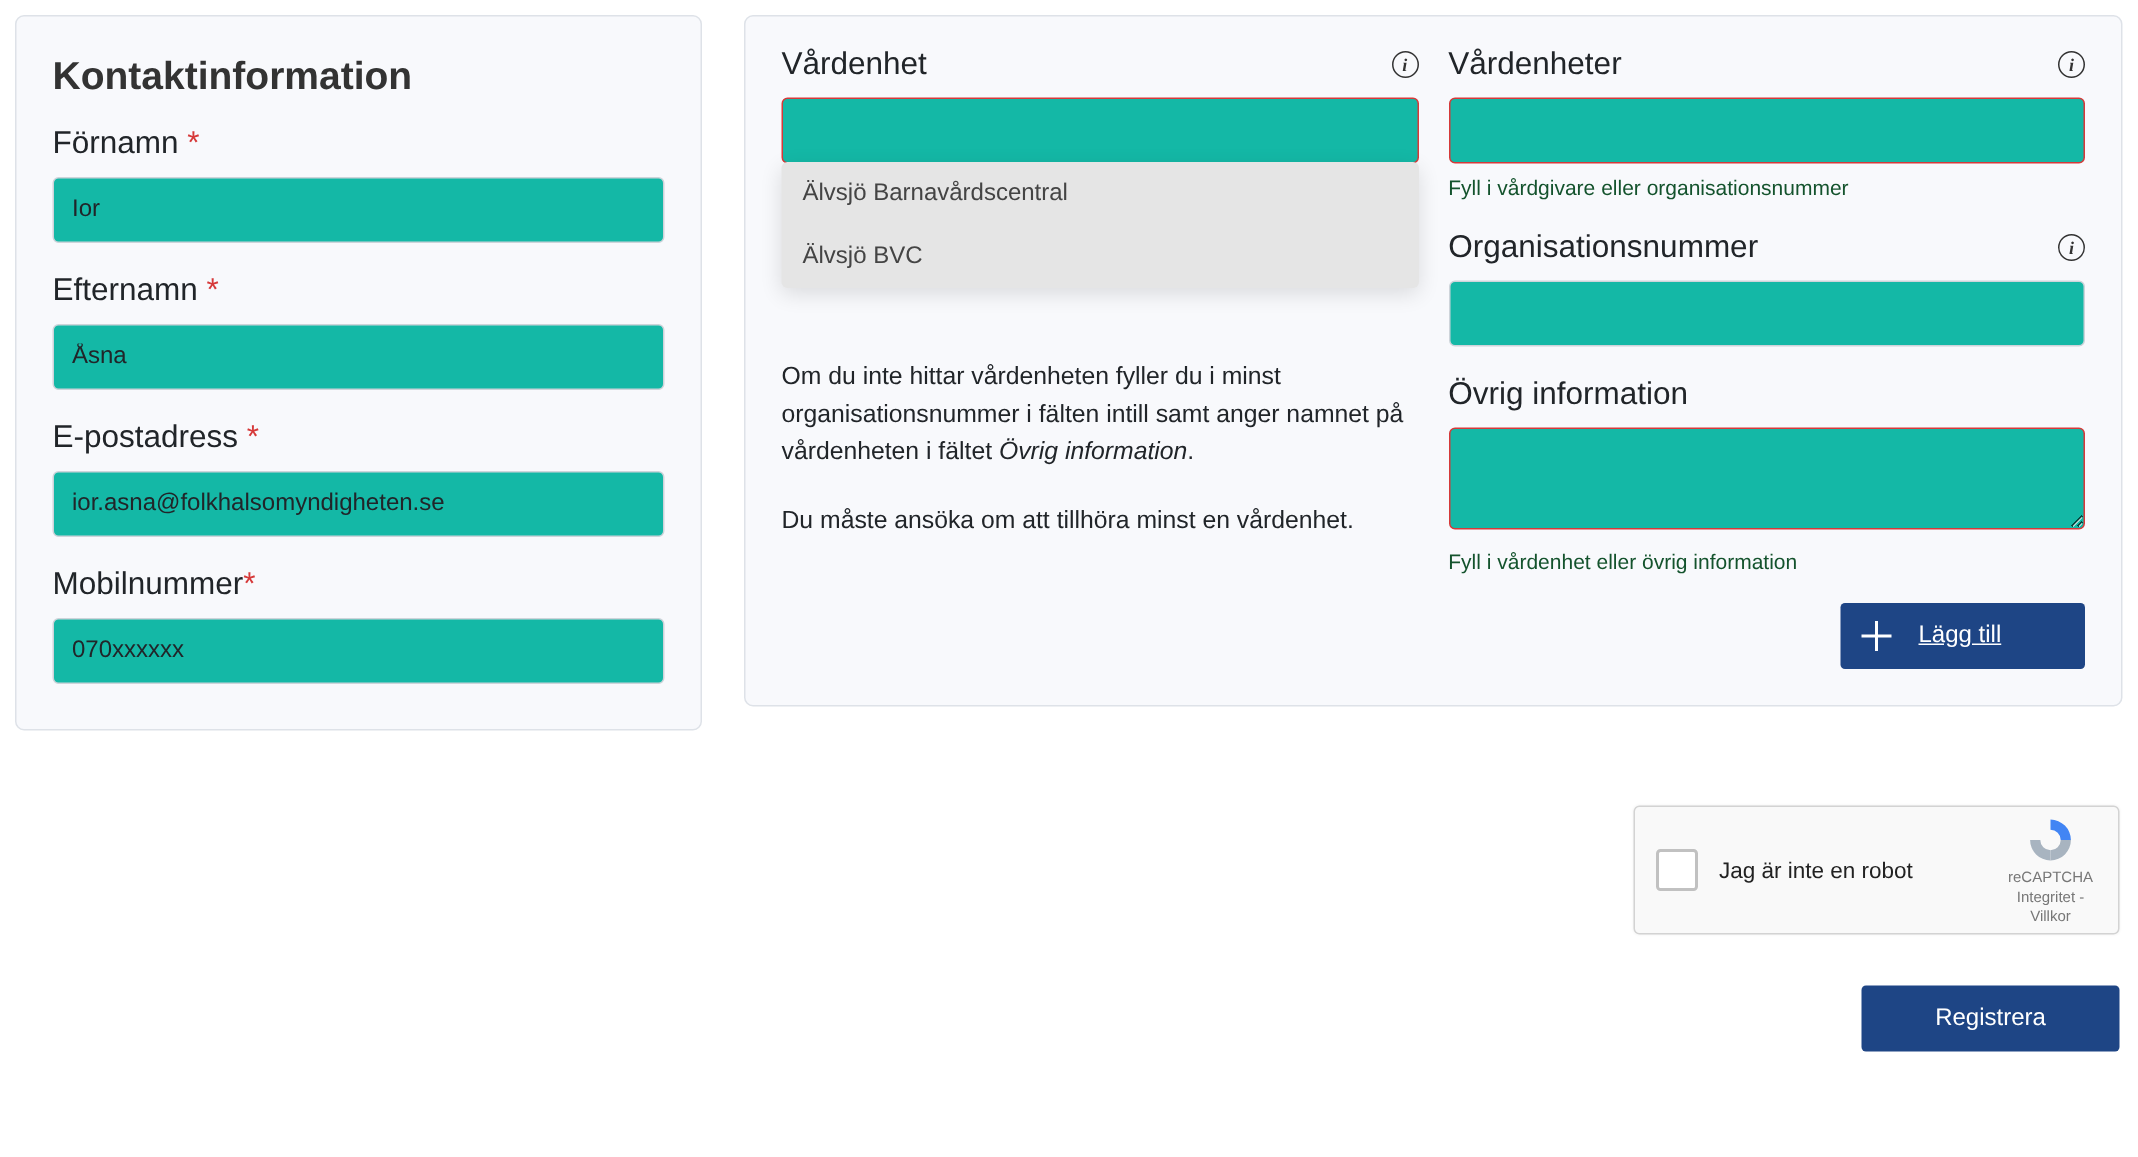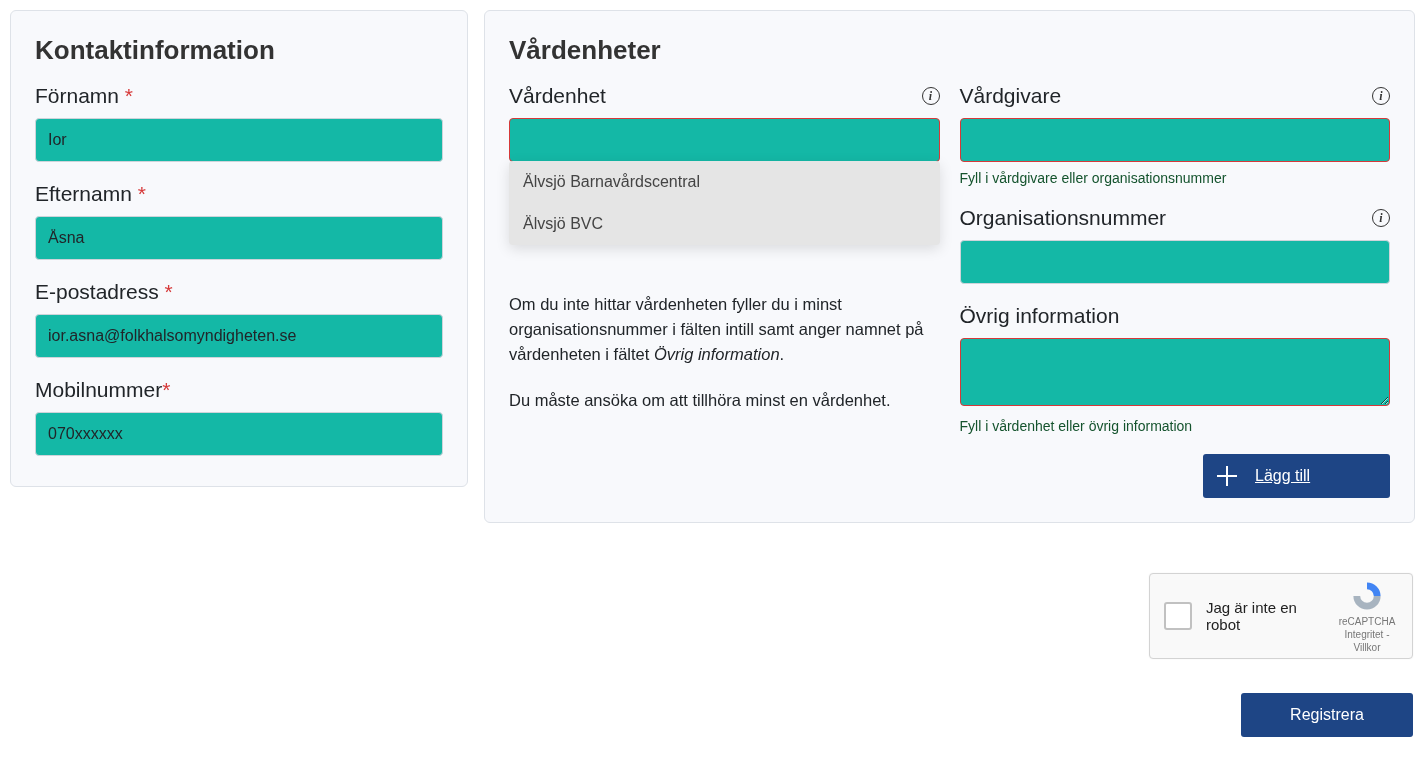--- a/index.html
+++ b/index.html
@@ -5,21 +5,21 @@
   * { box-sizing: border-box; }
   body {
     margin: 0;
     padding: 10px;
     font-family: Segoe UI, Arial, sans-serif;
     background: #ffffff;
     color: #212529;
   }
   .container {
     display: flex;
-    gap: 16px;
+    gap: 28px;
     align-items: flex-start;
   }
   .panel {
     background: #f8f9fc;
     border: 1px solid #dee2e8;
     border-radius: 6px;
     padding: 20px 24px 24px;
   }
   .panel-left { flex: 0 0 458px; }
   .panel-right { flex: 1; }
@@ -114,21 +114,21 @@
     justify-content: center;
     gap: 18px;
   }
   .btn-primary {
     background: #1e4585;
     color: #fff;
     height: 44px;
     padding: 0 28px;
     border-radius: 3px;
   }
-  .btn-add { width: 187px; padding: 0 20px 0 14px; justify-content: flex-start; text-decoration: underline; }
+  .btn-add { width: 163px; padding: 0 20px 0 14px; justify-content: flex-start; text-decoration: underline; }
   .btn-row-right { display: flex; justify-content: flex-end; margin-top: 18px; }
   .plus-icon {
     width: 20px; height: 20px;
     position: relative;
     display: inline-block;
   }
   .plus-icon::before, .plus-icon::after {
     content: "";
     position: absolute;
     background: #fff;
@@ -137,21 +137,21 @@
   .plus-icon::after  { top: 9px; left: 0; height: 2px; width: 20px; }
   .footer {
     margin-top: 50px;
     display: flex;
     flex-direction: column;
     align-items: flex-end;
     gap: 34px;
     padding-right: 2px;
   }
   .recaptcha {
-    width: 264px;
+    width: 324px;
     height: 86px;
     border: 1px solid #d3d3d3;
     border-radius: 4px;
     background: #f9f9f9;
     display: flex;
     align-items: center;
     padding: 0 12px 0 14px;
     box-shadow: 0 0 2px rgba(0,0,0,0.05);
   }
   .recaptcha-check {
@@ -210,21 +210,20 @@
 
     <div class="form-group" style="margin-bottom:6px">
       <label class="form-label">
         <span>Mobilnummer</span><span class="required">*</span>
       </label>
       <input class="text-input" type="text" value="070xxxxxx" style="">
     </div>
   </div>
 
   <div class="panel panel-right">
-    <div class="section-title">Vårdenheter</div>
 
     <div class="two-col">
 
       <div>
         <div class="form-group">
           <div class="label-row">
             <span class="form-label" style="margin-bottom:0">Vårdenhet</span>
             <span class="info-icon">i</span>
           </div>
           <input class="text-input input-error" type="text" value="" style="">
@@ -238,21 +237,21 @@
           <p>
             <span>Om du inte hittar vårdenheten fyller du i minst organisationsnummer i fälten intill samt anger namnet på vårdenheten i fältet </span><em>Övrig information</em><span>.</span>
           </p>
           <p>Du måste ansöka om att tillhöra minst en vårdenhet.</p>
         </div>
       </div>
 
       <div>
         <div class="form-group">
           <div class="label-row">
-            <span class="form-label" style="margin-bottom:0">Vårdgivare</span>
+            <span class="form-label" style="margin-bottom:0">Vårdenheter</span>
             <span class="info-icon">i</span>
           </div>
           <input class="text-input input-error" type="text" value="" style="">
           <div class="error-msg">Fyll i vårdgivare eller organisationsnummer</div>
         </div>
 
         <div class="form-group">
           <div class="label-row">
             <span class="form-label" style="margin-bottom:0">Organisationsnummer</span>
             <span class="info-icon">i</span>

